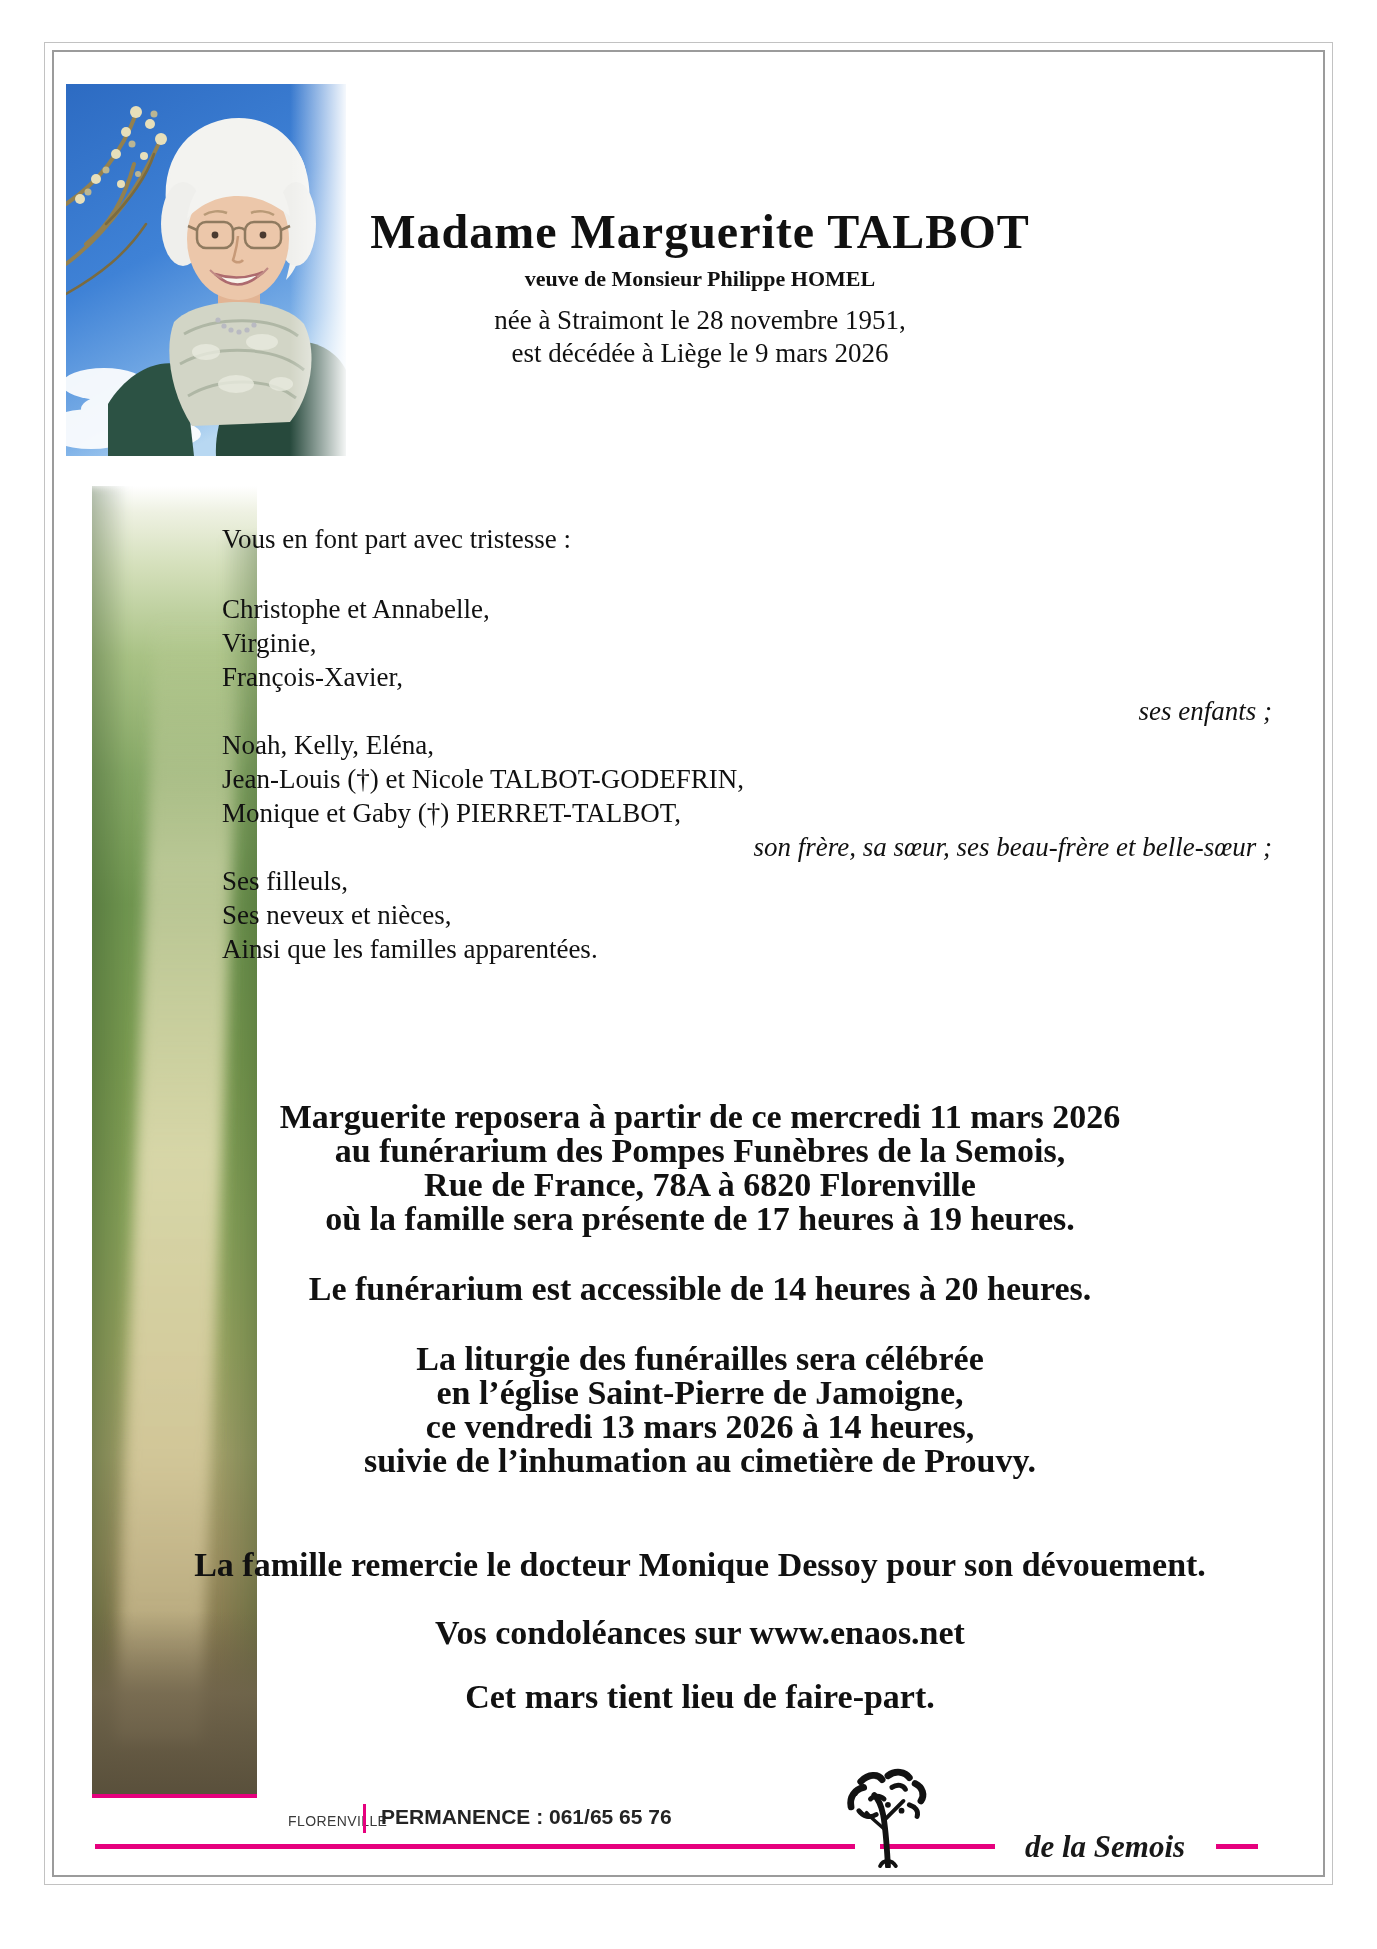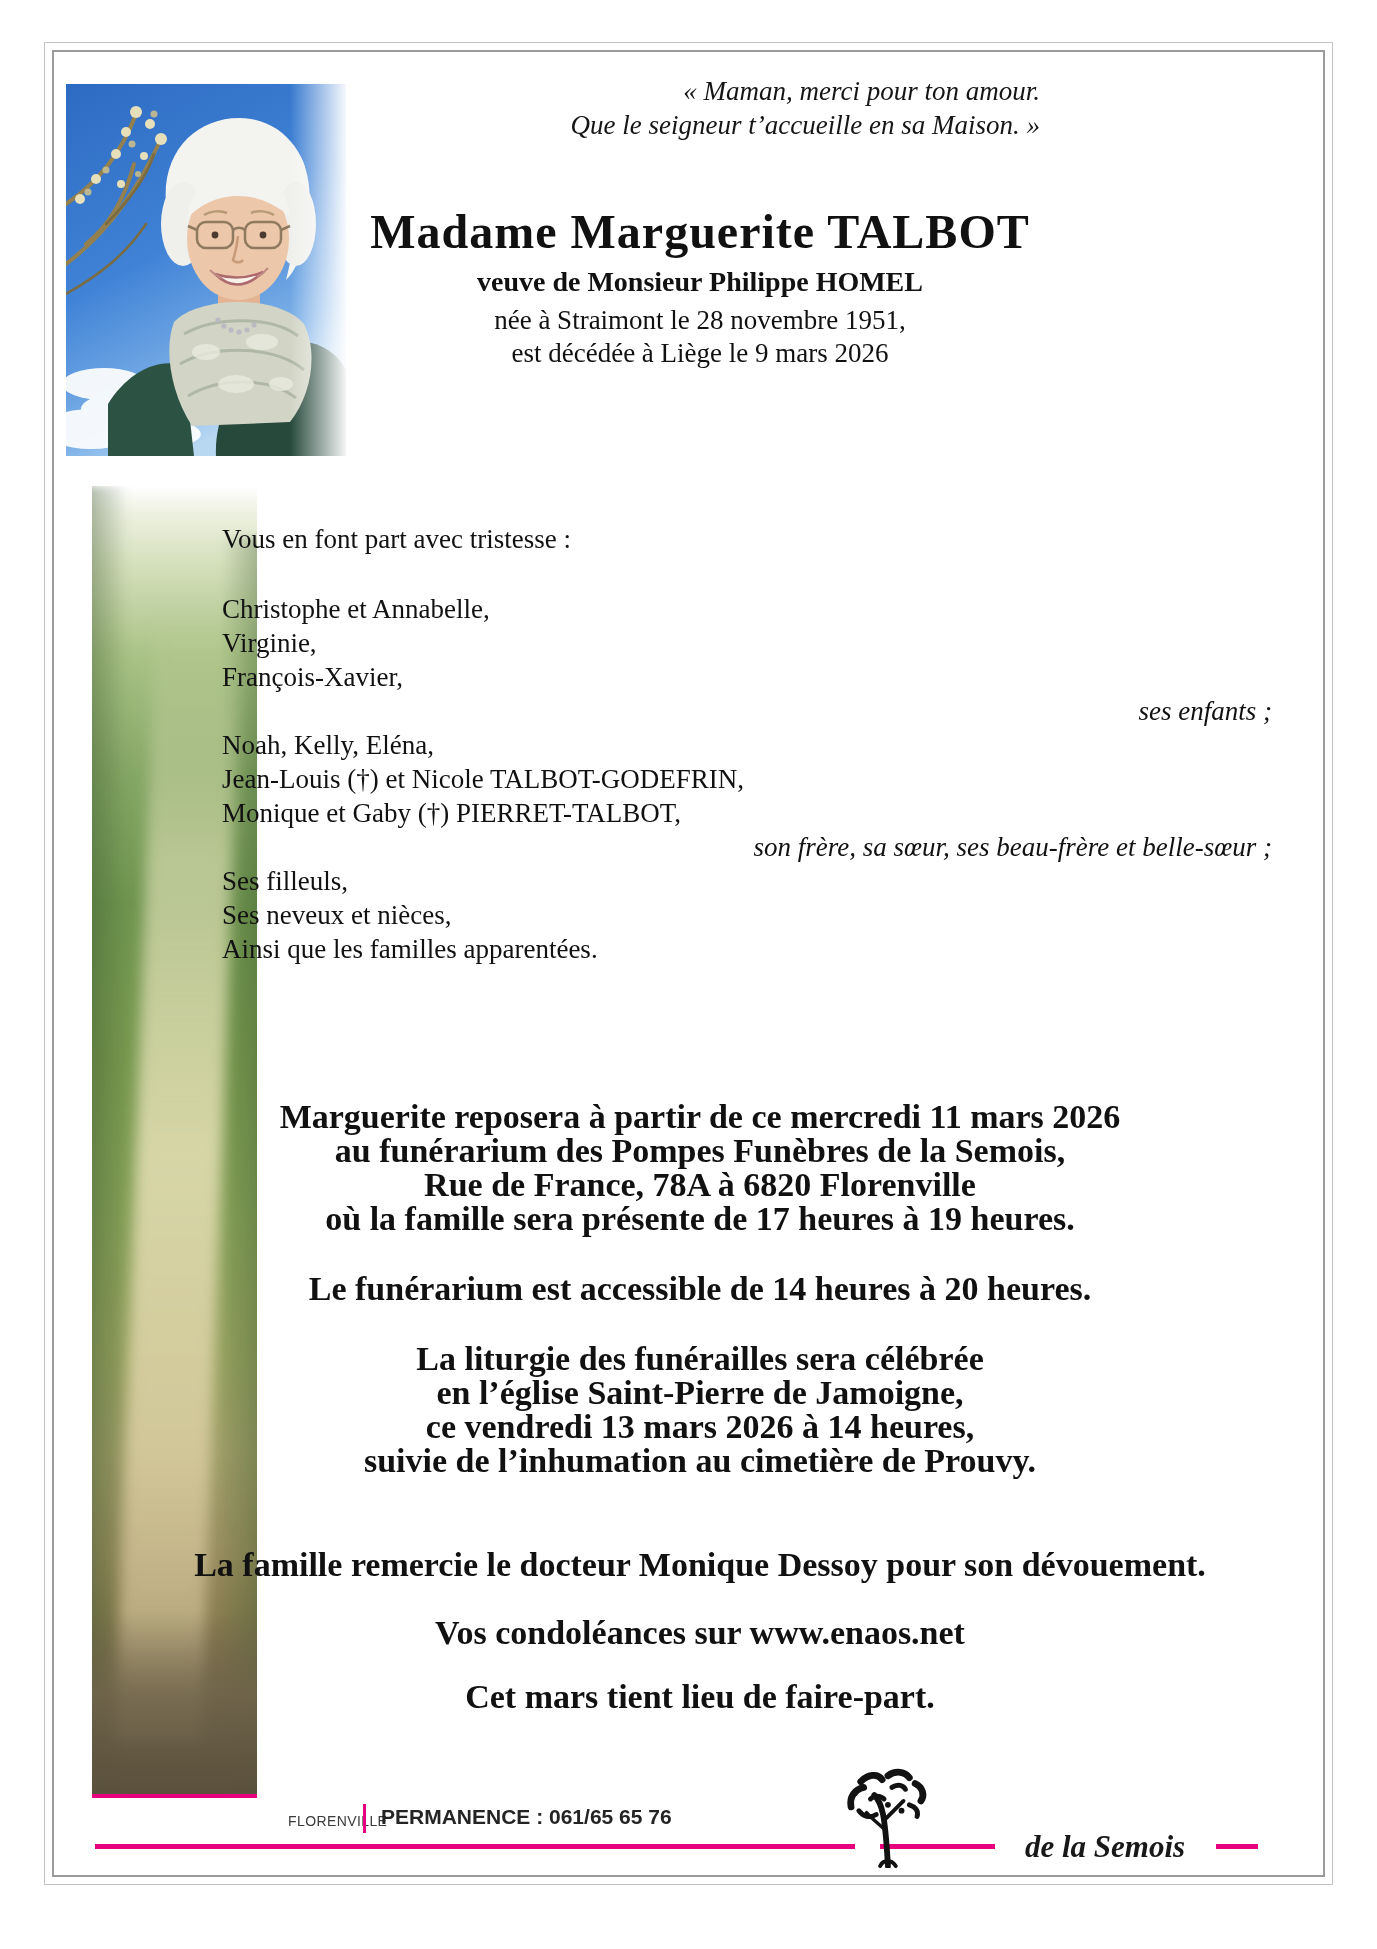--- a/index.html
+++ b/index.html
@@ -9,21 +9,21 @@
   .frame-outer{position:absolute;left:44px;top:42px;right:44px;bottom:64px;border:1px solid #c2c2c2;pointer-events:none;}
   .frame-inner{position:absolute;left:52px;top:50px;right:52px;bottom:72px;border:2px solid #9b9b9b;pointer-events:none;}
 
   
   .quote{position:absolute;top:74px;right:337px;text-align:right;font-style:italic;
          font-size:27px;line-height:34px;color:#151515;}
 
   
   .hdr{position:absolute;left:140px;width:1120px;text-align:center;}
   .hdr-title{top:204px;font-size:48px;font-weight:bold;letter-spacing:1px;}
-  .hdr-sub{top:266px;font-size:28px;font-weight:bold;}
+  .hdr-sub{top:266px;font-size:22px;font-weight:bold;}
   .hdr-birth{top:305px;font-size:27px;}
   .hdr-death{top:338px;font-size:27px;}
 
   
   .portrait{position:absolute;left:66px;top:84px;width:280px;height:372px;overflow:hidden;}
   .portrait svg{display:block;}
   
   .strip{position:absolute;left:92px;top:486px;width:165px;height:1308px;
     background:linear-gradient(180deg,#ffffff 0%,#eef1e2 2%,#d5e0bc 6%,#a9c285 13%,#85a765 22%,
        #6f954f 32%,#78994f 44%,#86a058 56%,#94a05e 66%,#9d9c66 74%,#968b5c 82%,#7d7148 90%,#665c3e 96%,#585034 100%);
@@ -178,24 +178,20 @@
     </svg>
   </div>
 
   <div class="strip">
     <div class="shade-l"></div>
     <div class="shade-r"></div>
     <div class="pathlight"></div>
     <div class="gravel"></div>
   </div>
 
-  <div class="quote">
-    <div>« Maman, merci pour ton amour.</div>
-    <div>Que le seigneur t’accueille en sa Maison. »</div>
-  </div>
 
   <div class="hdr hdr-title" style="position:absolute;">Madame Marguerite TALBOT</div>
   <div class="hdr hdr-sub" style="position:absolute;">veuve de Monsieur Philippe HOMEL</div>
   <div class="hdr hdr-birth" style="position:absolute;">née à Straimont le 28 novembre 1951,</div>
   <div class="hdr hdr-death" style="position:absolute;">est décédée à Liège le 9 mars 2026</div>
 
   <div class="family">
     <div class="ln">Vous en font part avec tristesse :</div>
     <div class="gap"></div>
     <div class="ln">Christophe et Annabelle,</div>

